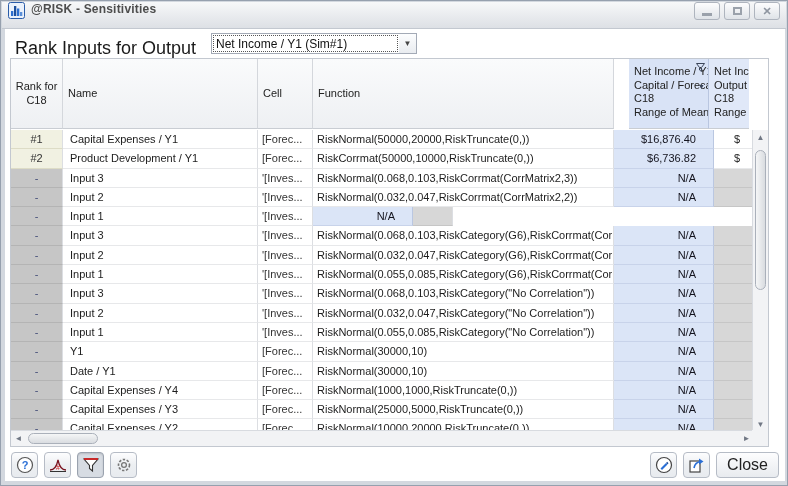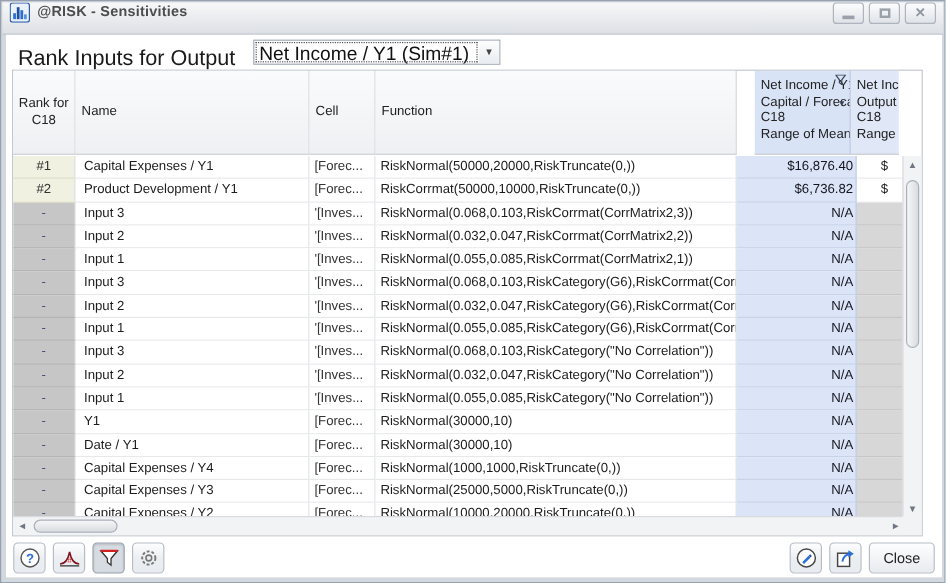--- a/index.html
+++ b/index.html
@@ -38,21 +38,21 @@
     position:absolute; left:4px; top:28px; width:780px; height:452px;
     background:#ffffff;
   }
   .top-row { position:absolute; left:0; top:0; right:0; height:28px; }
   .rank-label { position:absolute; left:10px; top:9px; font-size:18px; color:#1a1a1a; }
   .combo {
     position:absolute; left:206px; top:4px; width:206px; height:21px;
     border:1px solid #a3aab6; background:#fff; display:flex; align-items:stretch;
   }
   .combo-text {
-    flex:1; font-size:16px; color:#111; padding:3px 3px 0 4px;
+    flex:1; font-size:12px; color:#111; padding:3px 3px 0 4px;
     outline:1px dotted #555; outline-offset:-2px; white-space:nowrap; overflow:hidden;
   }
   .combo-btn { width:17px; display:flex; align-items:center; justify-content:center;
     color:#444; font-size:8px; background:linear-gradient(#fcfdfe,#e9ecf0); }
   
   .table-wrap {
     position:absolute; left:5px; top:29px; width:759px; height:389px;
     border:1px solid #c3c8d0; background:#fff;
   }
   .grid-header { position:absolute; left:0; top:0; height:70px; width:743px; display:flex; }
@@ -81,21 +81,21 @@
     font-size:11px; color:#1c1c1c; padding:3px 4px 0 4px; white-space:nowrap;
     overflow:hidden; border-right:1px solid #dcdee2; border-bottom:1px solid #e7e8ea;
     background:#fff;
   }
   .c-rank { width:52px; text-align:center; padding-top:3px; }
   .c-rank.ranked  { background:#f1f1e2; border-bottom-color:#dddcc6; color:#333; }
   .c-rank.unranked{ background:#c6c6c6; border-bottom-color:#b4b4b4; color:#47507a; }
   .c-name { width:195px; padding-left:7px; }
   .c-cell { width:55px; color:#333; }
   .c-func { width:301px; }
-  .c-out1 { width:100px; background:#dbe5f7; text-align:right; padding-right:2px;
+  .c-out1 { width:100px; background:#dbe5f7; text-align:right; padding-right:17px;
             border-right:1px solid #bac7e1; border-bottom-color:#c8d3ea; color:#14141e; }
   .c-out2 { width:40px; text-align:right; padding-right:13px; }
   .c-out2.gray { background:#d7d7d7; border-bottom-color:#c6c6c6; }
   
   .vscroll {
     position:absolute; right:0; top:71px; width:16px; height:302px;
     background:#f2f3f5; border-left:1px solid #d8dbe0;
   }
   .hscroll {
     position:absolute; left:0; bottom:0; width:743px; height:16px;
@@ -122,21 +122,21 @@
   .tool-btn {
     width:27px; height:26px; border:1px solid #b6bcc6; border-radius:4px;
     background:linear-gradient(#fdfdfe,#ecEFF2,#e8ebef);
     display:flex; align-items:center; justify-content:center; cursor:default;
   }
   .tool-btn.pressed { background:#d7dce3; border-color:#9aa2ae; box-shadow:inset 0 1px 2px rgba(0,0,0,.15); }
   .spacer { flex:1; }
   .close-btn {
     min-width:55px; height:26px; border:1px solid #b6bcc6; border-radius:4px;
     background:linear-gradient(#fdfdfe,#e8ebef);
-    font-size:12px; color:#222; display:flex; align-items:center; justify-content:center;
+    font-size:16px; color:#222; display:flex; align-items:center; justify-content:center;
     padding:0 10px; cursor:default;
   }
   
 </style>
 </head>
 <body>
 
 <div class="window">
 
   <div class="titlebar">
@@ -241,21 +241,20 @@
             <div class="cell c-name">Input 2</div>
             <div class="cell c-cell">'[Inves...</div>
             <div class="cell c-func">RiskNormal(0.032,0.047,RiskCorrmat(CorrMatrix2,2))</div>
             <div class="cell c-out1">N/A</div>
             <div class="cell c-out2 gray"></div>
           </div>
           <div class="row">
             <div class="cell c-rank unranked">-</div>
             <div class="cell c-name">Input 1</div>
             <div class="cell c-cell">'[Inves...</div>
-            <div class="cell c-func">RiskNormal(0.055,0.085,RiskCorrmat(CorrMatrix2,1))</div>
             <div class="cell c-out1">N/A</div>
             <div class="cell c-out2 gray"></div>
           </div>
           <div class="row">
             <div class="cell c-rank unranked">-</div>
             <div class="cell c-name">Input 3</div>
             <div class="cell c-cell">'[Inves...</div>
             <div class="cell c-func">RiskNormal(0.068,0.103,RiskCategory(G6),RiskCorrmat(Corr</div>
             <div class="cell c-out1">N/A</div>
             <div class="cell c-out2 gray"></div>

